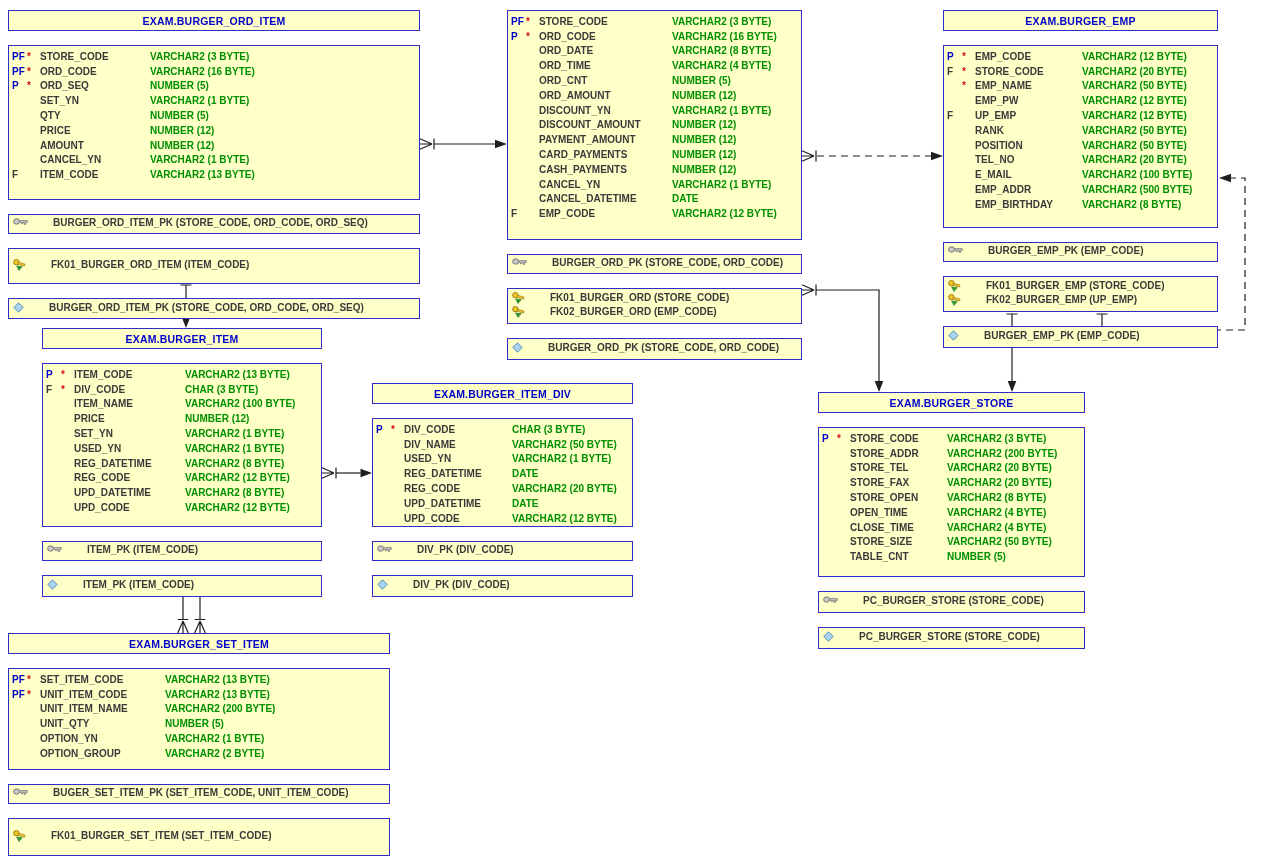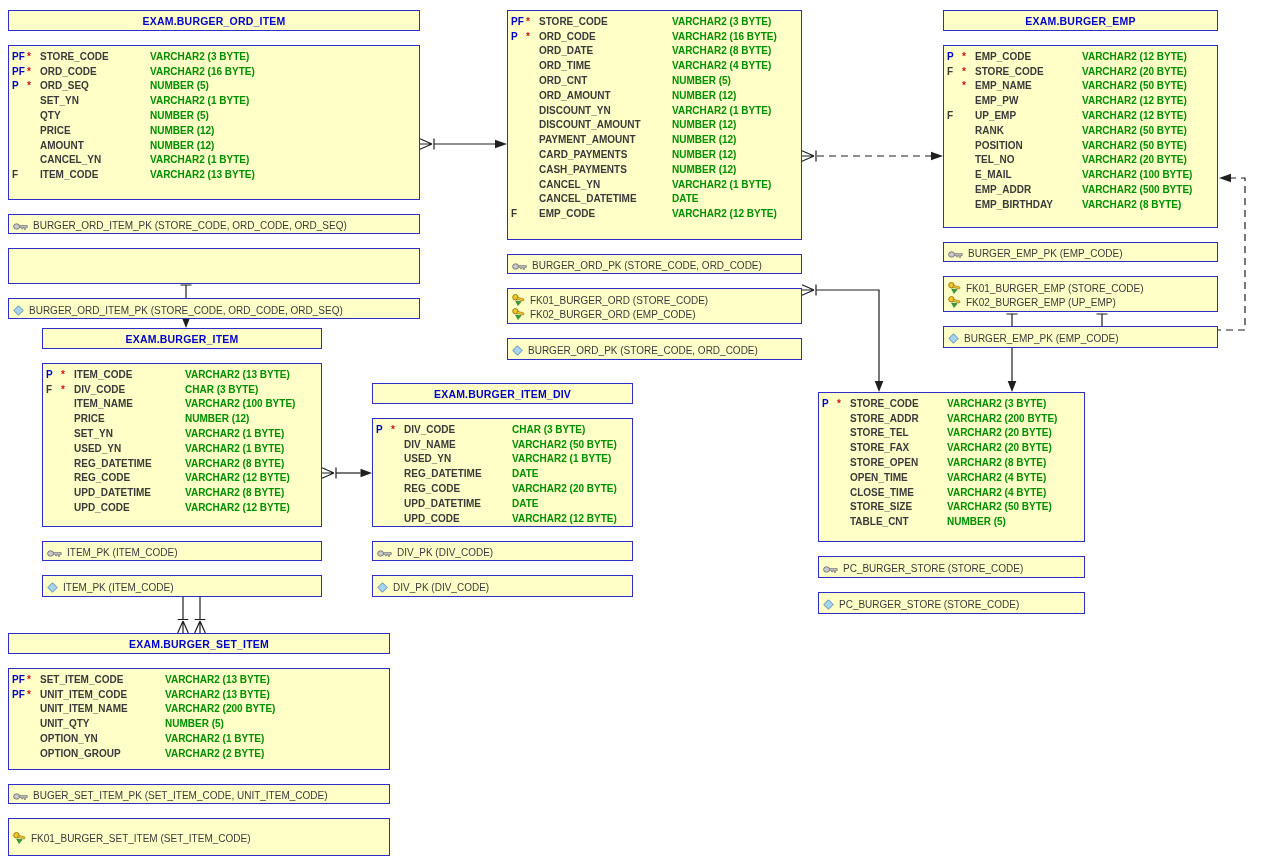--- a/index.html
+++ b/index.html
@@ -15,22 +15,22 @@
   .cols{padding-top:3px;overflow:hidden;}
   .col-row{display:flex;align-items:center;height:14.8px;font-size:10px;
            font-weight:bold;padding-left:3px;white-space:nowrap;}
   .mk{width:15px;flex:0 0 auto;}
   .mk-p{color:#0000cc;}
   .mk-f{color:#3a3a3a;}
   .star{width:13px;flex:0 0 auto;color:#d01010;}
   .cname{width:var(--namew);flex:0 0 auto;color:#3a3a3a;}
   .ctype{color:#008f00;flex:1;}
   .keys,.idx,.fks{display:flex;flex-direction:column;justify-content:center;overflow:hidden;}
-  .krow{display:flex;align-items:flex-end;font-size:10px;font-weight:normal;
-        color:#3a3a3a;padding-left:4px;height:14px;white-space:nowrap;}
+  .krow{display:flex;align-items:flex-start;font-size:10px;font-weight:bold;
+        color:#3a3a3a;padding-left:4px;height:14px;white-space:nowrap;gap:20px;}
   .icon{margin-right:5px;flex:0 0 auto;display:inline-flex;}
 
   svg.wires{position:absolute;left:0;top:0;pointer-events:none;}
   .wire{stroke:#1f1f1f;stroke-width:1.2;fill:none;}
   .dash{stroke-dasharray:7 5;}
   .ahead{fill:#1f1f1f;stroke:none;}
 </style>
 </head>
 <body>
 
@@ -148,584 +148,595 @@
     <span class="icon">
             <svg width="15" height="9" viewBox="0 0 15 9">
               <ellipse cx="3.6" cy="4.5" rx="3" ry="2.7" fill="#c9c9c9" stroke="#6e6e6e" stroke-width="0.9"></ellipse>
               <path d="M6.6 3.6 H14.3 V5.4 H12.6 V7.4 H11.2 V5.4 H9.8 V6.8 H8.4 V5.4 H6.6 Z" fill="#c9c9c9" stroke="#6e6e6e" stroke-width="0.7"></path>
             </svg>
           </span>
     <span>BURGER_ORD_ITEM_PK (STORE_CODE, ORD_CODE, ORD_SEQ)</span>
   </div>
       </div>
     <div class="sect fks" style="height:36px">
-      </div>
-    <div class="sect idx" style="height:21px">
-        <div class="krow">
-    <span class="icon">
-            <svg width="11" height="11" viewBox="0 0 11 11">
-              <polygon points="5.5,0.8 10.2,5.5 5.5,10.2 0.8,5.5" fill="#a8d4f0" stroke="#4d82b0" stroke-width="0.9"></polygon>
-            </svg>
-          </span>
-    <span>BURGER_ORD_ITEM_PK (STORE_CODE, ORD_CODE, ORD_SEQ)</span>
-  </div>
-      </div>
-  </div>
-
-  <div class="entity" style="left:507px;top:10px;width:295px;--namew:133px">
-    <div class="sect cols" style="height:230px">
-        <div class="col-row">
-    <span class="mk mk-p">PF</span>
-    <span class="star">*</span>
-    <span class="cname">STORE_CODE</span>
-    <span class="ctype">VARCHAR2 (3 BYTE)</span>
-  </div>
-        <div class="col-row">
-    <span class="mk mk-p">P</span>
-    <span class="star">*</span>
-    <span class="cname">ORD_CODE</span>
-    <span class="ctype">VARCHAR2 (16 BYTE)</span>
-  </div>
-        <div class="col-row">
-    <span class="mk mk-f"></span>
-    <span class="star"></span>
-    <span class="cname">ORD_DATE</span>
-    <span class="ctype">VARCHAR2 (8 BYTE)</span>
-  </div>
-        <div class="col-row">
-    <span class="mk mk-f"></span>
-    <span class="star"></span>
-    <span class="cname">ORD_TIME</span>
-    <span class="ctype">VARCHAR2 (4 BYTE)</span>
-  </div>
-        <div class="col-row">
-    <span class="mk mk-f"></span>
-    <span class="star"></span>
-    <span class="cname">ORD_CNT</span>
-    <span class="ctype">NUMBER (5)</span>
-  </div>
-        <div class="col-row">
-    <span class="mk mk-f"></span>
-    <span class="star"></span>
-    <span class="cname">ORD_AMOUNT</span>
-    <span class="ctype">NUMBER (12)</span>
-  </div>
-        <div class="col-row">
-    <span class="mk mk-f"></span>
-    <span class="star"></span>
-    <span class="cname">DISCOUNT_YN</span>
-    <span class="ctype">VARCHAR2 (1 BYTE)</span>
-  </div>
-        <div class="col-row">
-    <span class="mk mk-f"></span>
-    <span class="star"></span>
-    <span class="cname">DISCOUNT_AMOUNT</span>
-    <span class="ctype">NUMBER (12)</span>
-  </div>
-        <div class="col-row">
-    <span class="mk mk-f"></span>
-    <span class="star"></span>
-    <span class="cname">PAYMENT_AMOUNT</span>
-    <span class="ctype">NUMBER (12)</span>
-  </div>
-        <div class="col-row">
-    <span class="mk mk-f"></span>
-    <span class="star"></span>
-    <span class="cname">CARD_PAYMENTS</span>
-    <span class="ctype">NUMBER (12)</span>
-  </div>
-        <div class="col-row">
-    <span class="mk mk-f"></span>
-    <span class="star"></span>
-    <span class="cname">CASH_PAYMENTS</span>
-    <span class="ctype">NUMBER (12)</span>
-  </div>
-        <div class="col-row">
-    <span class="mk mk-f"></span>
-    <span class="star"></span>
-    <span class="cname">CANCEL_YN</span>
-    <span class="ctype">VARCHAR2 (1 BYTE)</span>
-  </div>
-        <div class="col-row">
-    <span class="mk mk-f"></span>
-    <span class="star"></span>
-    <span class="cname">CANCEL_DATETIME</span>
-    <span class="ctype">DATE</span>
-  </div>
-        <div class="col-row">
-    <span class="mk mk-f">F</span>
-    <span class="star"></span>
-    <span class="cname">EMP_CODE</span>
-    <span class="ctype">VARCHAR2 (12 BYTE)</span>
-  </div>
-      </div>
-    <div class="sect keys" style="height:20px">
-        <div class="krow">
-    <span class="icon">
-            <svg width="15" height="9" viewBox="0 0 15 9">
-              <ellipse cx="3.6" cy="4.5" rx="3" ry="2.7" fill="#c9c9c9" stroke="#6e6e6e" stroke-width="0.9"></ellipse>
-              <path d="M6.6 3.6 H14.3 V5.4 H12.6 V7.4 H11.2 V5.4 H9.8 V6.8 H8.4 V5.4 H6.6 Z" fill="#c9c9c9" stroke="#6e6e6e" stroke-width="0.7"></path>
-            </svg>
-          </span>
-    <span>BURGER_ORD_PK (STORE_CODE, ORD_CODE)</span>
-  </div>
-      </div>
-    <div class="sect fks" style="height:36px">
         <div class="krow">
     <span class="icon">
             <svg width="13" height="12" viewBox="0 0 13 12">
               <circle cx="3.4" cy="3.2" r="2.7" fill="#f0c929" stroke="#96700f" stroke-width="0.9"></circle>
               <rect x="5.4" y="3.2" width="7" height="2.1" rx="0.4" transform="rotate(16 5.4 3.2)" fill="#f0c929" stroke="#96700f" stroke-width="0.6"></rect>
               <path d="M3.6 7 L9.2 7.6 L6 11.6 Z" fill="#2f9e2f" stroke="#1c6b1c" stroke-width="0.5"></path>
             </svg>
           </span>
-    <span>FK01_BURGER_ORD (STORE_CODE)</span>
-  </div>
+    <span>FK01_BURGER_ORD_ITEM (ITEM_CODE)</span>
+  </div>
+      </div>
+    <div class="sect idx" style="height:21px">
+        <div class="krow">
+    <span class="icon">
+            <svg width="11" height="11" viewBox="0 0 11 11">
+              <polygon points="5.5,0.8 10.2,5.5 5.5,10.2 0.8,5.5" fill="#a8d4f0" stroke="#4d82b0" stroke-width="0.9"></polygon>
+            </svg>
+          </span>
+    <span>BURGER_ORD_ITEM_PK (STORE_CODE, ORD_CODE, ORD_SEQ)</span>
+  </div>
+      </div>
+  </div>
+
+  <div class="entity" style="left:507px;top:10px;width:295px;--namew:133px">
+    <div class="sect cols" style="height:230px">
+        <div class="col-row">
+    <span class="mk mk-p">PF</span>
+    <span class="star">*</span>
+    <span class="cname">STORE_CODE</span>
+    <span class="ctype">VARCHAR2 (3 BYTE)</span>
+  </div>
+        <div class="col-row">
+    <span class="mk mk-p">P</span>
+    <span class="star">*</span>
+    <span class="cname">ORD_CODE</span>
+    <span class="ctype">VARCHAR2 (16 BYTE)</span>
+  </div>
+        <div class="col-row">
+    <span class="mk mk-f"></span>
+    <span class="star"></span>
+    <span class="cname">ORD_DATE</span>
+    <span class="ctype">VARCHAR2 (8 BYTE)</span>
+  </div>
+        <div class="col-row">
+    <span class="mk mk-f"></span>
+    <span class="star"></span>
+    <span class="cname">ORD_TIME</span>
+    <span class="ctype">VARCHAR2 (4 BYTE)</span>
+  </div>
+        <div class="col-row">
+    <span class="mk mk-f"></span>
+    <span class="star"></span>
+    <span class="cname">ORD_CNT</span>
+    <span class="ctype">NUMBER (5)</span>
+  </div>
+        <div class="col-row">
+    <span class="mk mk-f"></span>
+    <span class="star"></span>
+    <span class="cname">ORD_AMOUNT</span>
+    <span class="ctype">NUMBER (12)</span>
+  </div>
+        <div class="col-row">
+    <span class="mk mk-f"></span>
+    <span class="star"></span>
+    <span class="cname">DISCOUNT_YN</span>
+    <span class="ctype">VARCHAR2 (1 BYTE)</span>
+  </div>
+        <div class="col-row">
+    <span class="mk mk-f"></span>
+    <span class="star"></span>
+    <span class="cname">DISCOUNT_AMOUNT</span>
+    <span class="ctype">NUMBER (12)</span>
+  </div>
+        <div class="col-row">
+    <span class="mk mk-f"></span>
+    <span class="star"></span>
+    <span class="cname">PAYMENT_AMOUNT</span>
+    <span class="ctype">NUMBER (12)</span>
+  </div>
+        <div class="col-row">
+    <span class="mk mk-f"></span>
+    <span class="star"></span>
+    <span class="cname">CARD_PAYMENTS</span>
+    <span class="ctype">NUMBER (12)</span>
+  </div>
+        <div class="col-row">
+    <span class="mk mk-f"></span>
+    <span class="star"></span>
+    <span class="cname">CASH_PAYMENTS</span>
+    <span class="ctype">NUMBER (12)</span>
+  </div>
+        <div class="col-row">
+    <span class="mk mk-f"></span>
+    <span class="star"></span>
+    <span class="cname">CANCEL_YN</span>
+    <span class="ctype">VARCHAR2 (1 BYTE)</span>
+  </div>
+        <div class="col-row">
+    <span class="mk mk-f"></span>
+    <span class="star"></span>
+    <span class="cname">CANCEL_DATETIME</span>
+    <span class="ctype">DATE</span>
+  </div>
+        <div class="col-row">
+    <span class="mk mk-f">F</span>
+    <span class="star"></span>
+    <span class="cname">EMP_CODE</span>
+    <span class="ctype">VARCHAR2 (12 BYTE)</span>
+  </div>
+      </div>
+    <div class="sect keys" style="height:20px">
+        <div class="krow">
+    <span class="icon">
+            <svg width="15" height="9" viewBox="0 0 15 9">
+              <ellipse cx="3.6" cy="4.5" rx="3" ry="2.7" fill="#c9c9c9" stroke="#6e6e6e" stroke-width="0.9"></ellipse>
+              <path d="M6.6 3.6 H14.3 V5.4 H12.6 V7.4 H11.2 V5.4 H9.8 V6.8 H8.4 V5.4 H6.6 Z" fill="#c9c9c9" stroke="#6e6e6e" stroke-width="0.7"></path>
+            </svg>
+          </span>
+    <span>BURGER_ORD_PK (STORE_CODE, ORD_CODE)</span>
+  </div>
+      </div>
+    <div class="sect fks" style="height:36px">
         <div class="krow">
     <span class="icon">
             <svg width="13" height="12" viewBox="0 0 13 12">
               <circle cx="3.4" cy="3.2" r="2.7" fill="#f0c929" stroke="#96700f" stroke-width="0.9"></circle>
               <rect x="5.4" y="3.2" width="7" height="2.1" rx="0.4" transform="rotate(16 5.4 3.2)" fill="#f0c929" stroke="#96700f" stroke-width="0.6"></rect>
               <path d="M3.6 7 L9.2 7.6 L6 11.6 Z" fill="#2f9e2f" stroke="#1c6b1c" stroke-width="0.5"></path>
             </svg>
           </span>
-    <span>FK02_BURGER_ORD (EMP_CODE)</span>
-  </div>
-      </div>
-    <div class="sect idx" style="height:22px">
-        <div class="krow">
-    <span class="icon">
-            <svg width="11" height="11" viewBox="0 0 11 11">
-              <polygon points="5.5,0.8 10.2,5.5 5.5,10.2 0.8,5.5" fill="#a8d4f0" stroke="#4d82b0" stroke-width="0.9"></polygon>
-            </svg>
-          </span>
-    <span>BURGER_ORD_PK (STORE_CODE, ORD_CODE)</span>
-  </div>
-      </div>
-  </div>
-
-  <div class="entity" style="left:943px;top:10px;width:275px;--namew:107px">
-    <div class="sect title">EXAM.BURGER_EMP</div>
-    <div class="sect cols" style="height:183px">
-        <div class="col-row">
-    <span class="mk mk-p">P</span>
-    <span class="star">*</span>
-    <span class="cname">EMP_CODE</span>
-    <span class="ctype">VARCHAR2 (12 BYTE)</span>
-  </div>
-        <div class="col-row">
-    <span class="mk mk-f">F</span>
-    <span class="star">*</span>
-    <span class="cname">STORE_CODE</span>
-    <span class="ctype">VARCHAR2 (20 BYTE)</span>
-  </div>
-        <div class="col-row">
-    <span class="mk mk-f"></span>
-    <span class="star">*</span>
-    <span class="cname">EMP_NAME</span>
-    <span class="ctype">VARCHAR2 (50 BYTE)</span>
-  </div>
-        <div class="col-row">
-    <span class="mk mk-f"></span>
-    <span class="star"></span>
-    <span class="cname">EMP_PW</span>
-    <span class="ctype">VARCHAR2 (12 BYTE)</span>
-  </div>
-        <div class="col-row">
-    <span class="mk mk-f">F</span>
-    <span class="star"></span>
-    <span class="cname">UP_EMP</span>
-    <span class="ctype">VARCHAR2 (12 BYTE)</span>
-  </div>
-        <div class="col-row">
-    <span class="mk mk-f"></span>
-    <span class="star"></span>
-    <span class="cname">RANK</span>
-    <span class="ctype">VARCHAR2 (50 BYTE)</span>
-  </div>
-        <div class="col-row">
-    <span class="mk mk-f"></span>
-    <span class="star"></span>
-    <span class="cname">POSITION</span>
-    <span class="ctype">VARCHAR2 (50 BYTE)</span>
-  </div>
-        <div class="col-row">
-    <span class="mk mk-f"></span>
-    <span class="star"></span>
-    <span class="cname">TEL_NO</span>
-    <span class="ctype">VARCHAR2 (20 BYTE)</span>
-  </div>
-        <div class="col-row">
-    <span class="mk mk-f"></span>
-    <span class="star"></span>
-    <span class="cname">E_MAIL</span>
-    <span class="ctype">VARCHAR2 (100 BYTE)</span>
-  </div>
-        <div class="col-row">
-    <span class="mk mk-f"></span>
-    <span class="star"></span>
-    <span class="cname">EMP_ADDR</span>
-    <span class="ctype">VARCHAR2 (500 BYTE)</span>
-  </div>
-        <div class="col-row">
-    <span class="mk mk-f"></span>
-    <span class="star"></span>
-    <span class="cname">EMP_BIRTHDAY</span>
-    <span class="ctype">VARCHAR2 (8 BYTE)</span>
-  </div>
-      </div>
-    <div class="sect keys" style="height:20px">
-        <div class="krow">
-    <span class="icon">
-            <svg width="15" height="9" viewBox="0 0 15 9">
-              <ellipse cx="3.6" cy="4.5" rx="3" ry="2.7" fill="#c9c9c9" stroke="#6e6e6e" stroke-width="0.9"></ellipse>
-              <path d="M6.6 3.6 H14.3 V5.4 H12.6 V7.4 H11.2 V5.4 H9.8 V6.8 H8.4 V5.4 H6.6 Z" fill="#c9c9c9" stroke="#6e6e6e" stroke-width="0.7"></path>
-            </svg>
-          </span>
-    <span>BURGER_EMP_PK (EMP_CODE)</span>
-  </div>
-      </div>
-    <div class="sect fks" style="height:36px">
+    <span>FK01_BURGER_ORD (STORE_CODE)</span>
+  </div>
         <div class="krow">
     <span class="icon">
             <svg width="13" height="12" viewBox="0 0 13 12">
               <circle cx="3.4" cy="3.2" r="2.7" fill="#f0c929" stroke="#96700f" stroke-width="0.9"></circle>
               <rect x="5.4" y="3.2" width="7" height="2.1" rx="0.4" transform="rotate(16 5.4 3.2)" fill="#f0c929" stroke="#96700f" stroke-width="0.6"></rect>
               <path d="M3.6 7 L9.2 7.6 L6 11.6 Z" fill="#2f9e2f" stroke="#1c6b1c" stroke-width="0.5"></path>
             </svg>
           </span>
-    <span>FK01_BURGER_EMP (STORE_CODE)</span>
-  </div>
+    <span>FK02_BURGER_ORD (EMP_CODE)</span>
+  </div>
+      </div>
+    <div class="sect idx" style="height:22px">
+        <div class="krow">
+    <span class="icon">
+            <svg width="11" height="11" viewBox="0 0 11 11">
+              <polygon points="5.5,0.8 10.2,5.5 5.5,10.2 0.8,5.5" fill="#a8d4f0" stroke="#4d82b0" stroke-width="0.9"></polygon>
+            </svg>
+          </span>
+    <span>BURGER_ORD_PK (STORE_CODE, ORD_CODE)</span>
+  </div>
+      </div>
+  </div>
+
+  <div class="entity" style="left:943px;top:10px;width:275px;--namew:107px">
+    <div class="sect title">EXAM.BURGER_EMP</div>
+    <div class="sect cols" style="height:183px">
+        <div class="col-row">
+    <span class="mk mk-p">P</span>
+    <span class="star">*</span>
+    <span class="cname">EMP_CODE</span>
+    <span class="ctype">VARCHAR2 (12 BYTE)</span>
+  </div>
+        <div class="col-row">
+    <span class="mk mk-f">F</span>
+    <span class="star">*</span>
+    <span class="cname">STORE_CODE</span>
+    <span class="ctype">VARCHAR2 (20 BYTE)</span>
+  </div>
+        <div class="col-row">
+    <span class="mk mk-f"></span>
+    <span class="star">*</span>
+    <span class="cname">EMP_NAME</span>
+    <span class="ctype">VARCHAR2 (50 BYTE)</span>
+  </div>
+        <div class="col-row">
+    <span class="mk mk-f"></span>
+    <span class="star"></span>
+    <span class="cname">EMP_PW</span>
+    <span class="ctype">VARCHAR2 (12 BYTE)</span>
+  </div>
+        <div class="col-row">
+    <span class="mk mk-f">F</span>
+    <span class="star"></span>
+    <span class="cname">UP_EMP</span>
+    <span class="ctype">VARCHAR2 (12 BYTE)</span>
+  </div>
+        <div class="col-row">
+    <span class="mk mk-f"></span>
+    <span class="star"></span>
+    <span class="cname">RANK</span>
+    <span class="ctype">VARCHAR2 (50 BYTE)</span>
+  </div>
+        <div class="col-row">
+    <span class="mk mk-f"></span>
+    <span class="star"></span>
+    <span class="cname">POSITION</span>
+    <span class="ctype">VARCHAR2 (50 BYTE)</span>
+  </div>
+        <div class="col-row">
+    <span class="mk mk-f"></span>
+    <span class="star"></span>
+    <span class="cname">TEL_NO</span>
+    <span class="ctype">VARCHAR2 (20 BYTE)</span>
+  </div>
+        <div class="col-row">
+    <span class="mk mk-f"></span>
+    <span class="star"></span>
+    <span class="cname">E_MAIL</span>
+    <span class="ctype">VARCHAR2 (100 BYTE)</span>
+  </div>
+        <div class="col-row">
+    <span class="mk mk-f"></span>
+    <span class="star"></span>
+    <span class="cname">EMP_ADDR</span>
+    <span class="ctype">VARCHAR2 (500 BYTE)</span>
+  </div>
+        <div class="col-row">
+    <span class="mk mk-f"></span>
+    <span class="star"></span>
+    <span class="cname">EMP_BIRTHDAY</span>
+    <span class="ctype">VARCHAR2 (8 BYTE)</span>
+  </div>
+      </div>
+    <div class="sect keys" style="height:20px">
+        <div class="krow">
+    <span class="icon">
+            <svg width="15" height="9" viewBox="0 0 15 9">
+              <ellipse cx="3.6" cy="4.5" rx="3" ry="2.7" fill="#c9c9c9" stroke="#6e6e6e" stroke-width="0.9"></ellipse>
+              <path d="M6.6 3.6 H14.3 V5.4 H12.6 V7.4 H11.2 V5.4 H9.8 V6.8 H8.4 V5.4 H6.6 Z" fill="#c9c9c9" stroke="#6e6e6e" stroke-width="0.7"></path>
+            </svg>
+          </span>
+    <span>BURGER_EMP_PK (EMP_CODE)</span>
+  </div>
+      </div>
+    <div class="sect fks" style="height:36px">
         <div class="krow">
     <span class="icon">
             <svg width="13" height="12" viewBox="0 0 13 12">
               <circle cx="3.4" cy="3.2" r="2.7" fill="#f0c929" stroke="#96700f" stroke-width="0.9"></circle>
               <rect x="5.4" y="3.2" width="7" height="2.1" rx="0.4" transform="rotate(16 5.4 3.2)" fill="#f0c929" stroke="#96700f" stroke-width="0.6"></rect>
               <path d="M3.6 7 L9.2 7.6 L6 11.6 Z" fill="#2f9e2f" stroke="#1c6b1c" stroke-width="0.5"></path>
             </svg>
           </span>
-    <span>FK02_BURGER_EMP (UP_EMP)</span>
-  </div>
-      </div>
-    <div class="sect idx" style="height:22px">
-        <div class="krow">
-    <span class="icon">
-            <svg width="11" height="11" viewBox="0 0 11 11">
-              <polygon points="5.5,0.8 10.2,5.5 5.5,10.2 0.8,5.5" fill="#a8d4f0" stroke="#4d82b0" stroke-width="0.9"></polygon>
-            </svg>
-          </span>
-    <span>BURGER_EMP_PK (EMP_CODE)</span>
-  </div>
-      </div>
-  </div>
-
-  <div class="entity" style="left:42px;top:328px;width:280px;--namew:111px">
-    <div class="sect title">EXAM.BURGER_ITEM</div>
-    <div class="sect cols" style="height:164px">
-        <div class="col-row">
-    <span class="mk mk-p">P</span>
-    <span class="star">*</span>
-    <span class="cname">ITEM_CODE</span>
-    <span class="ctype">VARCHAR2 (13 BYTE)</span>
-  </div>
-        <div class="col-row">
-    <span class="mk mk-f">F</span>
-    <span class="star">*</span>
-    <span class="cname">DIV_CODE</span>
-    <span class="ctype">CHAR (3 BYTE)</span>
-  </div>
-        <div class="col-row">
-    <span class="mk mk-f"></span>
-    <span class="star"></span>
-    <span class="cname">ITEM_NAME</span>
-    <span class="ctype">VARCHAR2 (100 BYTE)</span>
-  </div>
-        <div class="col-row">
-    <span class="mk mk-f"></span>
-    <span class="star"></span>
-    <span class="cname">PRICE</span>
-    <span class="ctype">NUMBER (12)</span>
-  </div>
-        <div class="col-row">
-    <span class="mk mk-f"></span>
-    <span class="star"></span>
-    <span class="cname">SET_YN</span>
-    <span class="ctype">VARCHAR2 (1 BYTE)</span>
-  </div>
-        <div class="col-row">
-    <span class="mk mk-f"></span>
-    <span class="star"></span>
-    <span class="cname">USED_YN</span>
-    <span class="ctype">VARCHAR2 (1 BYTE)</span>
-  </div>
-        <div class="col-row">
-    <span class="mk mk-f"></span>
-    <span class="star"></span>
-    <span class="cname">REG_DATETIME</span>
-    <span class="ctype">VARCHAR2 (8 BYTE)</span>
-  </div>
-        <div class="col-row">
-    <span class="mk mk-f"></span>
-    <span class="star"></span>
-    <span class="cname">REG_CODE</span>
-    <span class="ctype">VARCHAR2 (12 BYTE)</span>
-  </div>
-        <div class="col-row">
-    <span class="mk mk-f"></span>
-    <span class="star"></span>
-    <span class="cname">UPD_DATETIME</span>
-    <span class="ctype">VARCHAR2 (8 BYTE)</span>
-  </div>
-        <div class="col-row">
-    <span class="mk mk-f"></span>
-    <span class="star"></span>
-    <span class="cname">UPD_CODE</span>
-    <span class="ctype">VARCHAR2 (12 BYTE)</span>
-  </div>
-      </div>
-    <div class="sect keys" style="height:20px">
-        <div class="krow">
-    <span class="icon">
-            <svg width="15" height="9" viewBox="0 0 15 9">
-              <ellipse cx="3.6" cy="4.5" rx="3" ry="2.7" fill="#c9c9c9" stroke="#6e6e6e" stroke-width="0.9"></ellipse>
-              <path d="M6.6 3.6 H14.3 V5.4 H12.6 V7.4 H11.2 V5.4 H9.8 V6.8 H8.4 V5.4 H6.6 Z" fill="#c9c9c9" stroke="#6e6e6e" stroke-width="0.7"></path>
-            </svg>
-          </span>
-    <span>ITEM_PK (ITEM_CODE)</span>
-  </div>
-      </div>
-    <div class="sect idx" style="height:22px">
-        <div class="krow">
-    <span class="icon">
-            <svg width="11" height="11" viewBox="0 0 11 11">
-              <polygon points="5.5,0.8 10.2,5.5 5.5,10.2 0.8,5.5" fill="#a8d4f0" stroke="#4d82b0" stroke-width="0.9"></polygon>
-            </svg>
-          </span>
-    <span>ITEM_PK (ITEM_CODE)</span>
-  </div>
-      </div>
-  </div>
-
-  <div class="entity" style="left:372px;top:383px;width:261px;--namew:108px">
-    <div class="sect title">EXAM.BURGER_ITEM_DIV</div>
-    <div class="sect cols" style="height:109px">
-        <div class="col-row">
-    <span class="mk mk-p">P</span>
-    <span class="star">*</span>
-    <span class="cname">DIV_CODE</span>
-    <span class="ctype">CHAR (3 BYTE)</span>
-  </div>
-        <div class="col-row">
-    <span class="mk mk-f"></span>
-    <span class="star"></span>
-    <span class="cname">DIV_NAME</span>
-    <span class="ctype">VARCHAR2 (50 BYTE)</span>
-  </div>
-        <div class="col-row">
-    <span class="mk mk-f"></span>
-    <span class="star"></span>
-    <span class="cname">USED_YN</span>
-    <span class="ctype">VARCHAR2 (1 BYTE)</span>
-  </div>
-        <div class="col-row">
-    <span class="mk mk-f"></span>
-    <span class="star"></span>
-    <span class="cname">REG_DATETIME</span>
-    <span class="ctype">DATE</span>
-  </div>
-        <div class="col-row">
-    <span class="mk mk-f"></span>
-    <span class="star"></span>
-    <span class="cname">REG_CODE</span>
-    <span class="ctype">VARCHAR2 (20 BYTE)</span>
-  </div>
-        <div class="col-row">
-    <span class="mk mk-f"></span>
-    <span class="star"></span>
-    <span class="cname">UPD_DATETIME</span>
-    <span class="ctype">DATE</span>
-  </div>
-        <div class="col-row">
-    <span class="mk mk-f"></span>
-    <span class="star"></span>
-    <span class="cname">UPD_CODE</span>
-    <span class="ctype">VARCHAR2 (12 BYTE)</span>
-  </div>
-      </div>
-    <div class="sect keys" style="height:20px">
-        <div class="krow">
-    <span class="icon">
-            <svg width="15" height="9" viewBox="0 0 15 9">
-              <ellipse cx="3.6" cy="4.5" rx="3" ry="2.7" fill="#c9c9c9" stroke="#6e6e6e" stroke-width="0.9"></ellipse>
-              <path d="M6.6 3.6 H14.3 V5.4 H12.6 V7.4 H11.2 V5.4 H9.8 V6.8 H8.4 V5.4 H6.6 Z" fill="#c9c9c9" stroke="#6e6e6e" stroke-width="0.7"></path>
-            </svg>
-          </span>
-    <span>DIV_PK (DIV_CODE)</span>
-  </div>
-      </div>
-    <div class="sect idx" style="height:22px">
-        <div class="krow">
-    <span class="icon">
-            <svg width="11" height="11" viewBox="0 0 11 11">
-              <polygon points="5.5,0.8 10.2,5.5 5.5,10.2 0.8,5.5" fill="#a8d4f0" stroke="#4d82b0" stroke-width="0.9"></polygon>
-            </svg>
-          </span>
-    <span>DIV_PK (DIV_CODE)</span>
-  </div>
-      </div>
-  </div>
-
-  <div class="entity" style="left:818px;top:392px;width:267px;--namew:97px">
-    <div class="sect cols" style="height:150px">
-        <div class="col-row">
-    <span class="mk mk-p">P</span>
-    <span class="star">*</span>
-    <span class="cname">STORE_CODE</span>
-    <span class="ctype">VARCHAR2 (3 BYTE)</span>
-  </div>
-        <div class="col-row">
-    <span class="mk mk-f"></span>
-    <span class="star"></span>
-    <span class="cname">STORE_ADDR</span>
-    <span class="ctype">VARCHAR2 (200 BYTE)</span>
-  </div>
-        <div class="col-row">
-    <span class="mk mk-f"></span>
-    <span class="star"></span>
-    <span class="cname">STORE_TEL</span>
-    <span class="ctype">VARCHAR2 (20 BYTE)</span>
-  </div>
-        <div class="col-row">
-    <span class="mk mk-f"></span>
-    <span class="star"></span>
-    <span class="cname">STORE_FAX</span>
-    <span class="ctype">VARCHAR2 (20 BYTE)</span>
-  </div>
-        <div class="col-row">
-    <span class="mk mk-f"></span>
-    <span class="star"></span>
-    <span class="cname">STORE_OPEN</span>
-    <span class="ctype">VARCHAR2 (8 BYTE)</span>
-  </div>
-        <div class="col-row">
-    <span class="mk mk-f"></span>
-    <span class="star"></span>
-    <span class="cname">OPEN_TIME</span>
-    <span class="ctype">VARCHAR2 (4 BYTE)</span>
-  </div>
-        <div class="col-row">
-    <span class="mk mk-f"></span>
-    <span class="star"></span>
-    <span class="cname">CLOSE_TIME</span>
-    <span class="ctype">VARCHAR2 (4 BYTE)</span>
-  </div>
-        <div class="col-row">
-    <span class="mk mk-f"></span>
-    <span class="star"></span>
-    <span class="cname">STORE_SIZE</span>
-    <span class="ctype">VARCHAR2 (50 BYTE)</span>
-  </div>
-        <div class="col-row">
-    <span class="mk mk-f"></span>
-    <span class="star"></span>
-    <span class="cname">TABLE_CNT</span>
-    <span class="ctype">NUMBER (5)</span>
-  </div>
-      </div>
-    <div class="sect keys" style="height:22px">
-        <div class="krow">
-    <span class="icon">
-            <svg width="15" height="9" viewBox="0 0 15 9">
-              <ellipse cx="3.6" cy="4.5" rx="3" ry="2.7" fill="#c9c9c9" stroke="#6e6e6e" stroke-width="0.9"></ellipse>
-              <path d="M6.6 3.6 H14.3 V5.4 H12.6 V7.4 H11.2 V5.4 H9.8 V6.8 H8.4 V5.4 H6.6 Z" fill="#c9c9c9" stroke="#6e6e6e" stroke-width="0.7"></path>
-            </svg>
-          </span>
-    <span>PC_BURGER_STORE (STORE_CODE)</span>
-  </div>
-      </div>
-    <div class="sect idx" style="height:22px">
-        <div class="krow">
-    <span class="icon">
-            <svg width="11" height="11" viewBox="0 0 11 11">
-              <polygon points="5.5,0.8 10.2,5.5 5.5,10.2 0.8,5.5" fill="#a8d4f0" stroke="#4d82b0" stroke-width="0.9"></polygon>
-            </svg>
-          </span>
-    <span>PC_BURGER_STORE (STORE_CODE)</span>
-  </div>
-      </div>
-  </div>
-
-  <div class="entity" style="left:8px;top:633px;width:382px;--namew:125px">
-    <div class="sect title">EXAM.BURGER_SET_ITEM</div>
-    <div class="sect cols" style="height:102px">
-        <div class="col-row">
-    <span class="mk mk-p">PF</span>
-    <span class="star">*</span>
-    <span class="cname">SET_ITEM_CODE</span>
-    <span class="ctype">VARCHAR2 (13 BYTE)</span>
-  </div>
-        <div class="col-row">
-    <span class="mk mk-p">PF</span>
-    <span class="star">*</span>
-    <span class="cname">UNIT_ITEM_CODE</span>
-    <span class="ctype">VARCHAR2 (13 BYTE)</span>
-  </div>
-        <div class="col-row">
-    <span class="mk mk-f"></span>
-    <span class="star"></span>
-    <span class="cname">UNIT_ITEM_NAME</span>
-    <span class="ctype">VARCHAR2 (200 BYTE)</span>
-  </div>
-        <div class="col-row">
-    <span class="mk mk-f"></span>
-    <span class="star"></span>
-    <span class="cname">UNIT_QTY</span>
-    <span class="ctype">NUMBER (5)</span>
-  </div>
-        <div class="col-row">
-    <span class="mk mk-f"></span>
-    <span class="star"></span>
-    <span class="cname">OPTION_YN</span>
-    <span class="ctype">VARCHAR2 (1 BYTE)</span>
-  </div>
-        <div class="col-row">
-    <span class="mk mk-f"></span>
-    <span class="star"></span>
-    <span class="cname">OPTION_GROUP</span>
-    <span class="ctype">VARCHAR2 (2 BYTE)</span>
-  </div>
-      </div>
-    <div class="sect keys" style="height:20px">
-        <div class="krow">
-    <span class="icon">
-            <svg width="15" height="9" viewBox="0 0 15 9">
-              <ellipse cx="3.6" cy="4.5" rx="3" ry="2.7" fill="#c9c9c9" stroke="#6e6e6e" stroke-width="0.9"></ellipse>
-              <path d="M6.6 3.6 H14.3 V5.4 H12.6 V7.4 H11.2 V5.4 H9.8 V6.8 H8.4 V5.4 H6.6 Z" fill="#c9c9c9" stroke="#6e6e6e" stroke-width="0.7"></path>
-            </svg>
-          </span>
-    <span>BUGER_SET_ITEM_PK (SET_ITEM_CODE, UNIT_ITEM_CODE)</span>
-  </div>
-      </div>
-    <div class="sect fks" style="height:38px">
+    <span>FK01_BURGER_EMP (STORE_CODE)</span>
+  </div>
         <div class="krow">
     <span class="icon">
             <svg width="13" height="12" viewBox="0 0 13 12">
               <circle cx="3.4" cy="3.2" r="2.7" fill="#f0c929" stroke="#96700f" stroke-width="0.9"></circle>
               <rect x="5.4" y="3.2" width="7" height="2.1" rx="0.4" transform="rotate(16 5.4 3.2)" fill="#f0c929" stroke="#96700f" stroke-width="0.6"></rect>
               <path d="M3.6 7 L9.2 7.6 L6 11.6 Z" fill="#2f9e2f" stroke="#1c6b1c" stroke-width="0.5"></path>
             </svg>
           </span>
-    <span>FK01_BURGER_SET_ITEM (SET_ITEM_CODE)</span>
-  </div>
-      </div>
-    <div class="sect idx" style="height:24px">
+    <span>FK02_BURGER_EMP (UP_EMP)</span>
+  </div>
+      </div>
+    <div class="sect idx" style="height:22px">
         <div class="krow">
     <span class="icon">
             <svg width="11" height="11" viewBox="0 0 11 11">
               <polygon points="5.5,0.8 10.2,5.5 5.5,10.2 0.8,5.5" fill="#a8d4f0" stroke="#4d82b0" stroke-width="0.9"></polygon>
             </svg>
           </span>
+    <span>BURGER_EMP_PK (EMP_CODE)</span>
+  </div>
+      </div>
+  </div>
+
+  <div class="entity" style="left:42px;top:328px;width:280px;--namew:111px">
+    <div class="sect title">EXAM.BURGER_ITEM</div>
+    <div class="sect cols" style="height:164px">
+        <div class="col-row">
+    <span class="mk mk-p">P</span>
+    <span class="star">*</span>
+    <span class="cname">ITEM_CODE</span>
+    <span class="ctype">VARCHAR2 (13 BYTE)</span>
+  </div>
+        <div class="col-row">
+    <span class="mk mk-f">F</span>
+    <span class="star">*</span>
+    <span class="cname">DIV_CODE</span>
+    <span class="ctype">CHAR (3 BYTE)</span>
+  </div>
+        <div class="col-row">
+    <span class="mk mk-f"></span>
+    <span class="star"></span>
+    <span class="cname">ITEM_NAME</span>
+    <span class="ctype">VARCHAR2 (100 BYTE)</span>
+  </div>
+        <div class="col-row">
+    <span class="mk mk-f"></span>
+    <span class="star"></span>
+    <span class="cname">PRICE</span>
+    <span class="ctype">NUMBER (12)</span>
+  </div>
+        <div class="col-row">
+    <span class="mk mk-f"></span>
+    <span class="star"></span>
+    <span class="cname">SET_YN</span>
+    <span class="ctype">VARCHAR2 (1 BYTE)</span>
+  </div>
+        <div class="col-row">
+    <span class="mk mk-f"></span>
+    <span class="star"></span>
+    <span class="cname">USED_YN</span>
+    <span class="ctype">VARCHAR2 (1 BYTE)</span>
+  </div>
+        <div class="col-row">
+    <span class="mk mk-f"></span>
+    <span class="star"></span>
+    <span class="cname">REG_DATETIME</span>
+    <span class="ctype">VARCHAR2 (8 BYTE)</span>
+  </div>
+        <div class="col-row">
+    <span class="mk mk-f"></span>
+    <span class="star"></span>
+    <span class="cname">REG_CODE</span>
+    <span class="ctype">VARCHAR2 (12 BYTE)</span>
+  </div>
+        <div class="col-row">
+    <span class="mk mk-f"></span>
+    <span class="star"></span>
+    <span class="cname">UPD_DATETIME</span>
+    <span class="ctype">VARCHAR2 (8 BYTE)</span>
+  </div>
+        <div class="col-row">
+    <span class="mk mk-f"></span>
+    <span class="star"></span>
+    <span class="cname">UPD_CODE</span>
+    <span class="ctype">VARCHAR2 (12 BYTE)</span>
+  </div>
+      </div>
+    <div class="sect keys" style="height:20px">
+        <div class="krow">
+    <span class="icon">
+            <svg width="15" height="9" viewBox="0 0 15 9">
+              <ellipse cx="3.6" cy="4.5" rx="3" ry="2.7" fill="#c9c9c9" stroke="#6e6e6e" stroke-width="0.9"></ellipse>
+              <path d="M6.6 3.6 H14.3 V5.4 H12.6 V7.4 H11.2 V5.4 H9.8 V6.8 H8.4 V5.4 H6.6 Z" fill="#c9c9c9" stroke="#6e6e6e" stroke-width="0.7"></path>
+            </svg>
+          </span>
+    <span>ITEM_PK (ITEM_CODE)</span>
+  </div>
+      </div>
+    <div class="sect idx" style="height:22px">
+        <div class="krow">
+    <span class="icon">
+            <svg width="11" height="11" viewBox="0 0 11 11">
+              <polygon points="5.5,0.8 10.2,5.5 5.5,10.2 0.8,5.5" fill="#a8d4f0" stroke="#4d82b0" stroke-width="0.9"></polygon>
+            </svg>
+          </span>
+    <span>ITEM_PK (ITEM_CODE)</span>
+  </div>
+      </div>
+  </div>
+
+  <div class="entity" style="left:372px;top:383px;width:261px;--namew:108px">
+    <div class="sect title">EXAM.BURGER_ITEM_DIV</div>
+    <div class="sect cols" style="height:109px">
+        <div class="col-row">
+    <span class="mk mk-p">P</span>
+    <span class="star">*</span>
+    <span class="cname">DIV_CODE</span>
+    <span class="ctype">CHAR (3 BYTE)</span>
+  </div>
+        <div class="col-row">
+    <span class="mk mk-f"></span>
+    <span class="star"></span>
+    <span class="cname">DIV_NAME</span>
+    <span class="ctype">VARCHAR2 (50 BYTE)</span>
+  </div>
+        <div class="col-row">
+    <span class="mk mk-f"></span>
+    <span class="star"></span>
+    <span class="cname">USED_YN</span>
+    <span class="ctype">VARCHAR2 (1 BYTE)</span>
+  </div>
+        <div class="col-row">
+    <span class="mk mk-f"></span>
+    <span class="star"></span>
+    <span class="cname">REG_DATETIME</span>
+    <span class="ctype">DATE</span>
+  </div>
+        <div class="col-row">
+    <span class="mk mk-f"></span>
+    <span class="star"></span>
+    <span class="cname">REG_CODE</span>
+    <span class="ctype">VARCHAR2 (20 BYTE)</span>
+  </div>
+        <div class="col-row">
+    <span class="mk mk-f"></span>
+    <span class="star"></span>
+    <span class="cname">UPD_DATETIME</span>
+    <span class="ctype">DATE</span>
+  </div>
+        <div class="col-row">
+    <span class="mk mk-f"></span>
+    <span class="star"></span>
+    <span class="cname">UPD_CODE</span>
+    <span class="ctype">VARCHAR2 (12 BYTE)</span>
+  </div>
+      </div>
+    <div class="sect keys" style="height:20px">
+        <div class="krow">
+    <span class="icon">
+            <svg width="15" height="9" viewBox="0 0 15 9">
+              <ellipse cx="3.6" cy="4.5" rx="3" ry="2.7" fill="#c9c9c9" stroke="#6e6e6e" stroke-width="0.9"></ellipse>
+              <path d="M6.6 3.6 H14.3 V5.4 H12.6 V7.4 H11.2 V5.4 H9.8 V6.8 H8.4 V5.4 H6.6 Z" fill="#c9c9c9" stroke="#6e6e6e" stroke-width="0.7"></path>
+            </svg>
+          </span>
+    <span>DIV_PK (DIV_CODE)</span>
+  </div>
+      </div>
+    <div class="sect idx" style="height:22px">
+        <div class="krow">
+    <span class="icon">
+            <svg width="11" height="11" viewBox="0 0 11 11">
+              <polygon points="5.5,0.8 10.2,5.5 5.5,10.2 0.8,5.5" fill="#a8d4f0" stroke="#4d82b0" stroke-width="0.9"></polygon>
+            </svg>
+          </span>
+    <span>DIV_PK (DIV_CODE)</span>
+  </div>
+      </div>
+  </div>
+
+  <div class="entity" style="left:818px;top:392px;width:267px;--namew:97px">
+    <div class="sect title">EXAM.BURGER_STORE</div>
+    <div class="sect cols" style="height:150px">
+        <div class="col-row">
+    <span class="mk mk-p">P</span>
+    <span class="star">*</span>
+    <span class="cname">STORE_CODE</span>
+    <span class="ctype">VARCHAR2 (3 BYTE)</span>
+  </div>
+        <div class="col-row">
+    <span class="mk mk-f"></span>
+    <span class="star"></span>
+    <span class="cname">STORE_ADDR</span>
+    <span class="ctype">VARCHAR2 (200 BYTE)</span>
+  </div>
+        <div class="col-row">
+    <span class="mk mk-f"></span>
+    <span class="star"></span>
+    <span class="cname">STORE_TEL</span>
+    <span class="ctype">VARCHAR2 (20 BYTE)</span>
+  </div>
+        <div class="col-row">
+    <span class="mk mk-f"></span>
+    <span class="star"></span>
+    <span class="cname">STORE_FAX</span>
+    <span class="ctype">VARCHAR2 (20 BYTE)</span>
+  </div>
+        <div class="col-row">
+    <span class="mk mk-f"></span>
+    <span class="star"></span>
+    <span class="cname">STORE_OPEN</span>
+    <span class="ctype">VARCHAR2 (8 BYTE)</span>
+  </div>
+        <div class="col-row">
+    <span class="mk mk-f"></span>
+    <span class="star"></span>
+    <span class="cname">OPEN_TIME</span>
+    <span class="ctype">VARCHAR2 (4 BYTE)</span>
+  </div>
+        <div class="col-row">
+    <span class="mk mk-f"></span>
+    <span class="star"></span>
+    <span class="cname">CLOSE_TIME</span>
+    <span class="ctype">VARCHAR2 (4 BYTE)</span>
+  </div>
+        <div class="col-row">
+    <span class="mk mk-f"></span>
+    <span class="star"></span>
+    <span class="cname">STORE_SIZE</span>
+    <span class="ctype">VARCHAR2 (50 BYTE)</span>
+  </div>
+        <div class="col-row">
+    <span class="mk mk-f"></span>
+    <span class="star"></span>
+    <span class="cname">TABLE_CNT</span>
+    <span class="ctype">NUMBER (5)</span>
+  </div>
+      </div>
+    <div class="sect keys" style="height:22px">
+        <div class="krow">
+    <span class="icon">
+            <svg width="15" height="9" viewBox="0 0 15 9">
+              <ellipse cx="3.6" cy="4.5" rx="3" ry="2.7" fill="#c9c9c9" stroke="#6e6e6e" stroke-width="0.9"></ellipse>
+              <path d="M6.6 3.6 H14.3 V5.4 H12.6 V7.4 H11.2 V5.4 H9.8 V6.8 H8.4 V5.4 H6.6 Z" fill="#c9c9c9" stroke="#6e6e6e" stroke-width="0.7"></path>
+            </svg>
+          </span>
+    <span>PC_BURGER_STORE (STORE_CODE)</span>
+  </div>
+      </div>
+    <div class="sect idx" style="height:22px">
+        <div class="krow">
+    <span class="icon">
+            <svg width="11" height="11" viewBox="0 0 11 11">
+              <polygon points="5.5,0.8 10.2,5.5 5.5,10.2 0.8,5.5" fill="#a8d4f0" stroke="#4d82b0" stroke-width="0.9"></polygon>
+            </svg>
+          </span>
+    <span>PC_BURGER_STORE (STORE_CODE)</span>
+  </div>
+      </div>
+  </div>
+
+  <div class="entity" style="left:8px;top:633px;width:382px;--namew:125px">
+    <div class="sect title">EXAM.BURGER_SET_ITEM</div>
+    <div class="sect cols" style="height:102px">
+        <div class="col-row">
+    <span class="mk mk-p">PF</span>
+    <span class="star">*</span>
+    <span class="cname">SET_ITEM_CODE</span>
+    <span class="ctype">VARCHAR2 (13 BYTE)</span>
+  </div>
+        <div class="col-row">
+    <span class="mk mk-p">PF</span>
+    <span class="star">*</span>
+    <span class="cname">UNIT_ITEM_CODE</span>
+    <span class="ctype">VARCHAR2 (13 BYTE)</span>
+  </div>
+        <div class="col-row">
+    <span class="mk mk-f"></span>
+    <span class="star"></span>
+    <span class="cname">UNIT_ITEM_NAME</span>
+    <span class="ctype">VARCHAR2 (200 BYTE)</span>
+  </div>
+        <div class="col-row">
+    <span class="mk mk-f"></span>
+    <span class="star"></span>
+    <span class="cname">UNIT_QTY</span>
+    <span class="ctype">NUMBER (5)</span>
+  </div>
+        <div class="col-row">
+    <span class="mk mk-f"></span>
+    <span class="star"></span>
+    <span class="cname">OPTION_YN</span>
+    <span class="ctype">VARCHAR2 (1 BYTE)</span>
+  </div>
+        <div class="col-row">
+    <span class="mk mk-f"></span>
+    <span class="star"></span>
+    <span class="cname">OPTION_GROUP</span>
+    <span class="ctype">VARCHAR2 (2 BYTE)</span>
+  </div>
+      </div>
+    <div class="sect keys" style="height:20px">
+        <div class="krow">
+    <span class="icon">
+            <svg width="15" height="9" viewBox="0 0 15 9">
+              <ellipse cx="3.6" cy="4.5" rx="3" ry="2.7" fill="#c9c9c9" stroke="#6e6e6e" stroke-width="0.9"></ellipse>
+              <path d="M6.6 3.6 H14.3 V5.4 H12.6 V7.4 H11.2 V5.4 H9.8 V6.8 H8.4 V5.4 H6.6 Z" fill="#c9c9c9" stroke="#6e6e6e" stroke-width="0.7"></path>
+            </svg>
+          </span>
     <span>BUGER_SET_ITEM_PK (SET_ITEM_CODE, UNIT_ITEM_CODE)</span>
   </div>
       </div>
+    <div class="sect fks" style="height:38px">
+        <div class="krow">
+    <span class="icon">
+            <svg width="13" height="12" viewBox="0 0 13 12">
+              <circle cx="3.4" cy="3.2" r="2.7" fill="#f0c929" stroke="#96700f" stroke-width="0.9"></circle>
+              <rect x="5.4" y="3.2" width="7" height="2.1" rx="0.4" transform="rotate(16 5.4 3.2)" fill="#f0c929" stroke="#96700f" stroke-width="0.6"></rect>
+              <path d="M3.6 7 L9.2 7.6 L6 11.6 Z" fill="#2f9e2f" stroke="#1c6b1c" stroke-width="0.5"></path>
+            </svg>
+          </span>
+    <span>FK01_BURGER_SET_ITEM (SET_ITEM_CODE)</span>
+  </div>
+      </div>
+    <div class="sect idx" style="height:24px">
+        <div class="krow">
+    <span class="icon">
+            <svg width="11" height="11" viewBox="0 0 11 11">
+              <polygon points="5.5,0.8 10.2,5.5 5.5,10.2 0.8,5.5" fill="#a8d4f0" stroke="#4d82b0" stroke-width="0.9"></polygon>
+            </svg>
+          </span>
+    <span>BUGER_SET_ITEM_PK (SET_ITEM_CODE, UNIT_ITEM_CODE)</span>
+  </div>
+      </div>
   </div>
 
 </div>
 
 </body></html>

